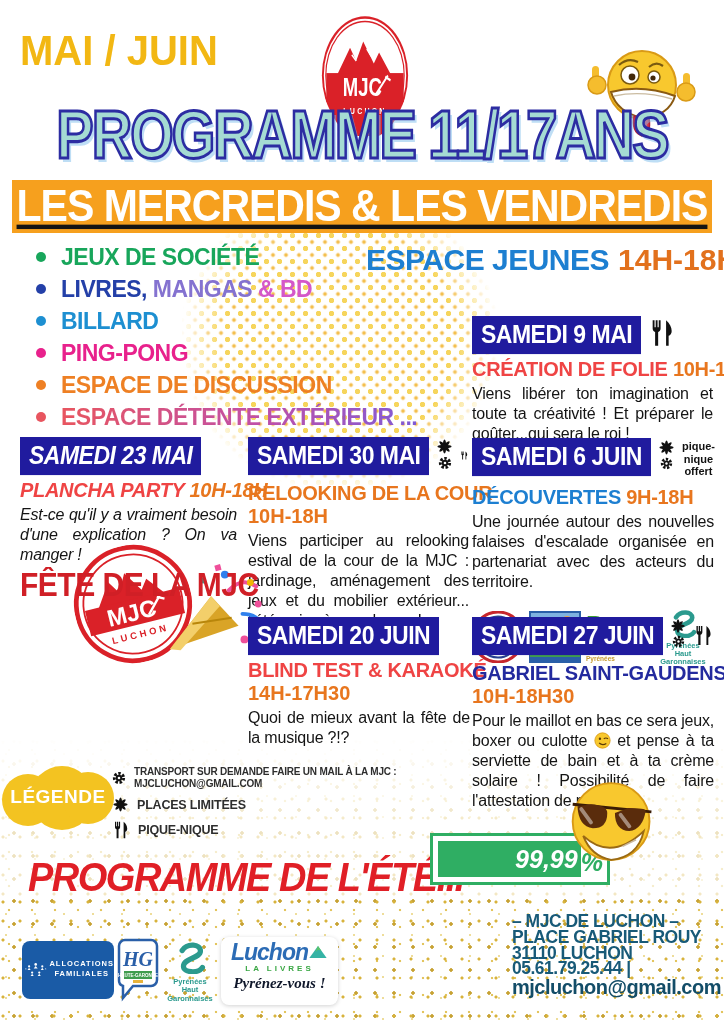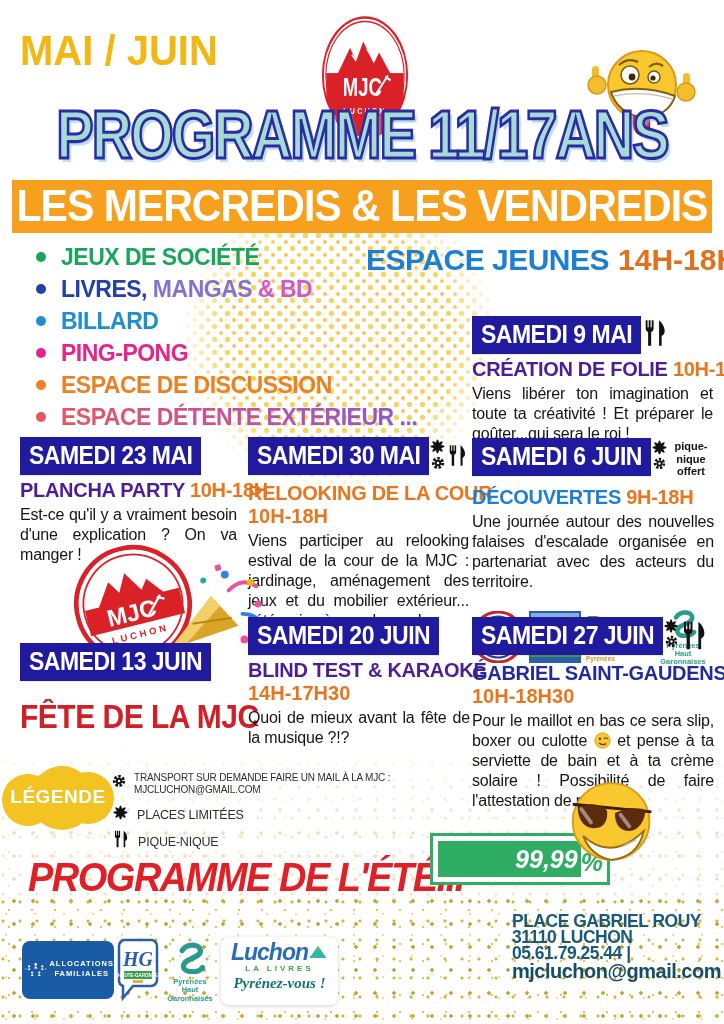--- a/index.html
+++ b/index.html
@@ -29,50 +29,50 @@
   
   .period{left:20px;top:26px;font-size:40px;font-weight:800;color:#f2b713;letter-spacing:0px;
     transform:scaleY(1.08);transform-origin:left top;white-space:nowrap;}
   .main-title{left:0;top:95px;width:724px;text-align:center;font-size:56px;font-weight:800;
     letter-spacing:-2px;color:#a5dbd3;-webkit-text-stroke:2.5px #2c2ca2;
     text-shadow:3px 3px 0 rgba(125,190,235,.5);transform:scaleY(1.22);transform-origin:center top;white-space:nowrap;}
   .mjc-logo{left:321px;top:15px;width:88px;height:121px;}
   .zany{left:585px;top:40px;width:112px;height:100px;}
 
   .orange-banner{left:12px;top:180px;width:700px;height:53px;background:#f6a01e;
-    display:flex;align-items:center;justify-content:center;}
+    display:flex;align-items:center;justify-content:center;text-decoration:underline;}
   .orange-banner span{font-size:41px;font-weight:800;color:#fff;letter-spacing:-1px;
     transform:scaleY(1.1);white-space:nowrap;}
 
   
   .bullets{left:36px;top:241px;}
   .brow{display:flex;align-items:center;height:32px;gap:15px;}
   .dot{width:10px;height:10px;border-radius:50%;flex:0 0 10px;}
   .blabel{font-size:23px;font-weight:800;letter-spacing:-0.5px;white-space:nowrap;
     transform:scaleY(1.05);transform-origin:left center;}
   .grad-text{color:#b05aa0;}
   @supports (-webkit-background-clip:text){
     .grad-text{background:linear-gradient(90deg,#e8555f,#c050a8 55%,#7f5bd6);
       -webkit-background-clip:text;background-clip:text;color:transparent;}
   }
   .ej{left:366px;top:243px;white-space:nowrap;}
   .ej .venue{font-size:30px;font-weight:800;color:#1d7fd1;letter-spacing:-0.5px;}
   .ej .hours{font-size:30px;font-weight:700;color:#e2711d;margin-left:9px;}
 
   
   .event{position:absolute;}
-  .hd{display:flex;align-items:flex-start;}
+  .hd{display:flex;align-items:flex-start;gap:7px;}
   .e-date{background:#201b9e;color:#fff;font-weight:800;font-size:23px;padding:3px 9px 4px;
     letter-spacing:-0.5px;white-space:nowrap;transform:scaleY(1.12);transform-origin:left top;}
   .e-title{font-size:20px;font-weight:800;letter-spacing:-0.3px;margin-top:8px;white-space:nowrap;}
   .e-hours{font-size:20px;font-weight:700;color:#e8761e;}
   .e-body{font-size:16px;line-height:1.25;text-align:justify;color:#141414;margin-top:3px;letter-spacing:-0.2px;}
-  .t-skyblue{color:#4c1d95;} .t-blue{color:#1d7fd1;} .t-orange{color:#e8761e;} .t-navy{color:#232a9e;}
+  .t-skyblue{color:#ef4444;} .t-blue{color:#1d7fd1;} .t-orange{color:#e8761e;} .t-navy{color:#232a9e;}
   #ev-mai9{left:472px;top:316px;width:241px;}
-  #ev-mai23{left:20px;top:437px;width:217px;}
+  #ev-mai23{left:20px;top:437px;width:217px;font-style:italic;}
   #ev-mai30{left:248px;top:437px;width:221px;}
   #ev-juin6{left:472px;top:438px;width:242px;}
   #ev-juin13{left:20px;top:545px;width:250px;}
   #ev-juin20{left:248px;top:617px;width:222px;}
   #ev-juin27{left:472px;top:617px;width:242px;}
   .icon-stack{display:flex;flex-direction:column;align-items:center;gap:1px;margin-top:1px;}
   .note{font-size:11px;font-weight:800;line-height:1.15;width:70px;text-align:center;margin-top:2px;color:#111;}
   .partners{display:flex;align-items:center;gap:5px;margin-top:5px;}
   .parc{width:62px;font-weight:700;line-height:1;}
   .parc .pbig{font-size:26px;color:#3f9c35;font-weight:800;float:left;margin-right:2px;}
@@ -84,21 +84,21 @@
   .fete{font-size:30px;font-weight:800;color:#d01f26;letter-spacing:-0.5px;white-space:nowrap;
     transform:scaleY(1.08);transform-origin:left top;}
 
   
   .legend-blob{left:2px;top:764px;width:112px;height:68px;}
   .legend-blob i{position:absolute;border-radius:50%;background:#f3c321;display:block;}
   .legend-title{position:absolute;left:0;top:22px;width:112px;text-align:center;color:#fff;
     font-size:19px;font-weight:800;letter-spacing:0.5px;}
   .legend-items{left:112px;top:766px;width:340px;}
   .li-row{display:flex;align-items:center;gap:8px;margin-bottom:6px;}
-  .li-text{font-size:12.5px;font-weight:400;color:#2e2e2e;letter-spacing:-0.2px;margin-top:6px;}
+  .li-text{font-size:12.5px;font-weight:700;color:#2e2e2e;letter-spacing:-0.2px;}
   .li-small{font-size:10px;line-height:1.2;}
 
   
   .summer-title{left:28px;top:854px;font-size:38px;font-style:italic;font-weight:800;color:#e01f26;
     letter-spacing:-1.5px;white-space:nowrap;transform:scaleY(1.08);transform-origin:left top;}
   .progress-box{left:430px;top:833px;width:180px;height:52px;border:3px solid #2fae63;background:#fff;padding:5px;}
   .progress-fill{height:100%;width:87%;background:#2fae63;display:flex;align-items:center;
     justify-content:flex-end;color:#fff;font-style:italic;font-weight:700;font-size:25px;padding-right:3px;}
   .progress-unit{position:absolute;right:4px;top:12px;color:#2fae63;font-style:italic;font-weight:700;font-size:25px;}
   .cool{left:565px;top:776px;width:96px;height:92px;z-index:5;}
@@ -107,21 +107,21 @@
   .caf{left:22px;top:941px;width:92px;height:58px;background:#1a5ba6;border-radius:8px;
     display:flex;align-items:center;justify-content:flex-end;padding-bottom:3px;}
   .caf-text{color:#fff;font-size:7.5px;font-weight:700;letter-spacing:1px;line-height:1.25;text-align:center;}
   .hg{left:117px;top:938px;width:42px;height:64px;}
   .phg-foot{left:164px;top:940px;width:52px;}
   .luchon-card{left:221px;top:937px;width:117px;height:68px;background:#fff;border-radius:8px;
     box-shadow:0 1px 4px rgba(0,0,0,.18);text-align:center;padding-top:4px;}
   .luchon-word{font-size:23px;font-weight:800;font-style:italic;color:#2c6cb5;letter-spacing:-1px;line-height:1;}
   .luchon-ville{font-size:8px;font-weight:800;color:#3aa744;letter-spacing:3px;line-height:1.3;}
   .luchon-slogan{font-family:"Liberation Serif",serif;font-style:italic;font-weight:700;
-    font-size:15px;color:#0f766e;line-height:1.2;}
+    font-size:15px;color:#0f172a;line-height:1.2;}
   .contact{left:512px;top:913px;width:205px;color:#185a78;}
   .contact div{font-size:17.5px;font-weight:800;line-height:15.8px;letter-spacing:-0.5px;
     transform:scaleY(1.05);transform-origin:left top;white-space:nowrap;}
   .contact .mail{font-size:20px;margin-top:3px;color:#134d68;}
 </style>
 </head>
 <body>
 
 <div class="page">
 
@@ -317,23 +317,20 @@
       <path d="M70 38 q14 -14 28 -4" stroke="#ef4f9a" stroke-width="4" fill="none" stroke-linecap="round"></path>
       <path d="M84 62 q16 0 22 14" stroke="#2f80ed" stroke-width="4" fill="none" stroke-linecap="round"></path>
       <circle cx="66" cy="22" r="4" fill="#2f80ed"></circle>
         <circle cx="92" cy="30" r="3.5" fill="#f2b705"></circle>
       <circle cx="100" cy="52" r="3.5" fill="#ef4f9a"></circle>
         <circle cx="86" cy="88" r="4" fill="#ef4f9a"></circle>
       <rect x="96" y="74" width="7" height="7" fill="#f2b705" transform="rotate(20 99 77)"></rect>
       <rect x="56" y="12" width="6" height="6" fill="#ef4f9a" transform="rotate(-15 59 15)"></rect>
       <circle cx="44" cy="28" r="3" fill="#2aa89a"></circle>
     </svg>
-    <div class="hd" style="margin-top:98px;">
-        <span class="e-date">SAMEDI 13 JUIN</span>
-      </div>
     <div class="fete" style="margin-top:22px;">FÊTE DE LA MJC</div>
   </div>
 
   <div class="event" id="ev-juin20">
     <div class="hd">
         <span class="e-date">SAMEDI 20 JUIN</span>
       </div>
     <div class="e-title t-skyblue">BLIND TEST &amp; KARAOKÉ</div>
     <div class="e-hours">14H-17H30</div>
     <p class="e-body">Quoi de mieux avant la fête de la musique ?!?</p>
@@ -357,21 +354,21 @@
             <circle cx="12" cy="12" r="2.2" fill="#fff"></circle>
         </svg>
       </span>
       <svg width="30" height="37" viewBox="0 0 24 24">
         <path fill="#111" d="M4 1h1.6v6h1V1h1.6v6h1V1h1.6v7.2c0 1.4-.9 2.5-2.1 2.9V23H6.1V11.1C4.9 10.7 4 9.6 4 8.2V1z"></path>
         <path fill="#111" d="M15.5 1c3.2 2.6 4.8 6.1 4.8 9.2 0 2-1 3.6-2.6 4.2V23h-2.2V1z"></path>
       </svg>
     </div>
     <div class="e-title t-navy">GABRIEL SAINT-GAUDENS</div>
     <div class="e-hours">10H-18H30</div>
-    <p class="e-body"><span>Pour le maillot en bas ce sera slip, boxer ou culotte</span>
+    <p class="e-body"><span>Pour le maillot en bas ce sera jeux, boxer ou culotte</span>
       <svg width="17" height="17" viewBox="0 0 20 20" style="vertical-align:-3px;">
         <circle cx="10" cy="10" r="9" fill="#f8c82e" stroke="#d99a16" stroke-width="1"></circle>
         <circle cx="7" cy="8" r="1.4" fill="#5a3a08"></circle>
         <path d="M11.5 8 q2.5 -2 5 0" stroke="#5a3a08" stroke-width="1.3" fill="none"></path>
         <path d="M6 13 q4 3.5 8.5 .5" stroke="#5a3a08" stroke-width="1.4" fill="none"></path>
       </svg>
       <span>et pense à ta serviette de bain et à ta crème solaire ! Possibilité de faire l'attestation de natation.</span></p>
   </div>
 
   <div class="abs legend-blob">
@@ -467,19 +464,20 @@
       <span class="luchon-word">Luchon</span><svg width="20" height="16" viewBox="0 0 30 22" style="vertical-align:baseline;">
           <path d="M15 2 L28 20 H2 Z" fill="#35b3a5"></path>
           <path d="M15 2 L20 9 L15 7.5 L11 11 Z" fill="#5cc46a"></path>
         </svg>
     </div>
     <div class="luchon-ville">LA LIVRES</div>
     <div class="luchon-slogan">Pyrénez-vous !</div>
   </div>
 
   <div class="abs contact">
+    <div>– MJC DE LUCHON –</div>
     <div>PLACE GABRIEL ROUY</div>
     <div>31110 LUCHON</div>
     <div>05.61.79.25.44 |</div>
     <div class="mail">mjcluchon@gmail.com</div>
   </div>
 
 </div>
 
 </body></html>

